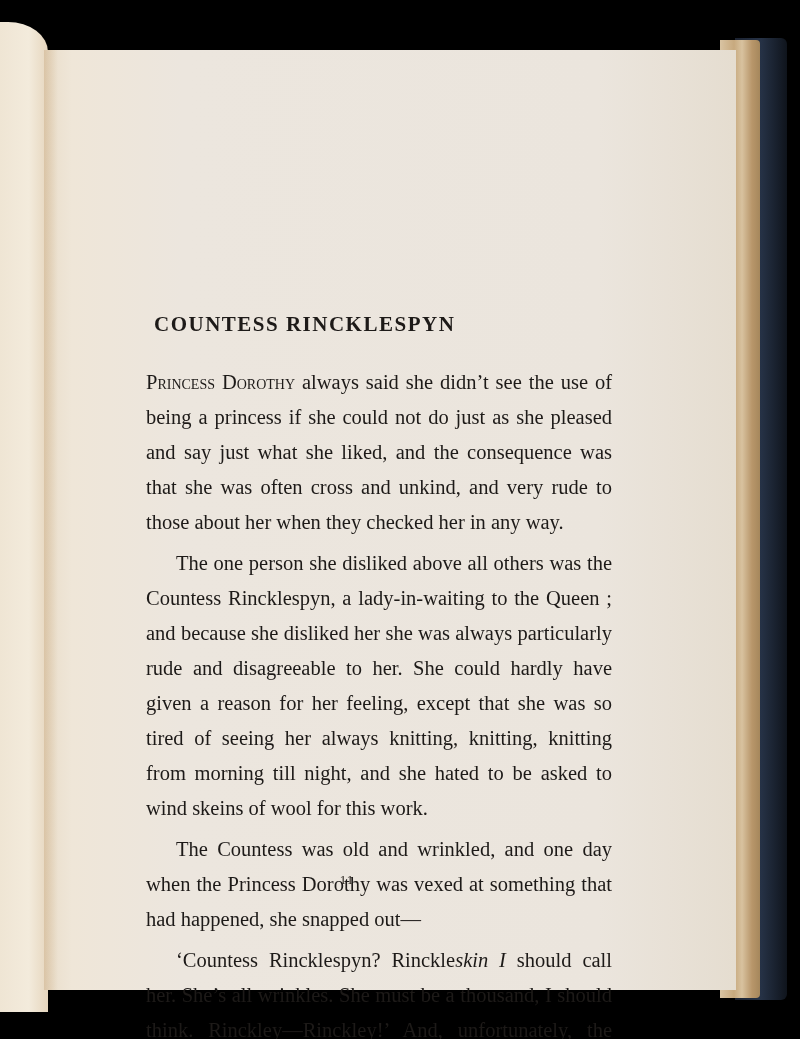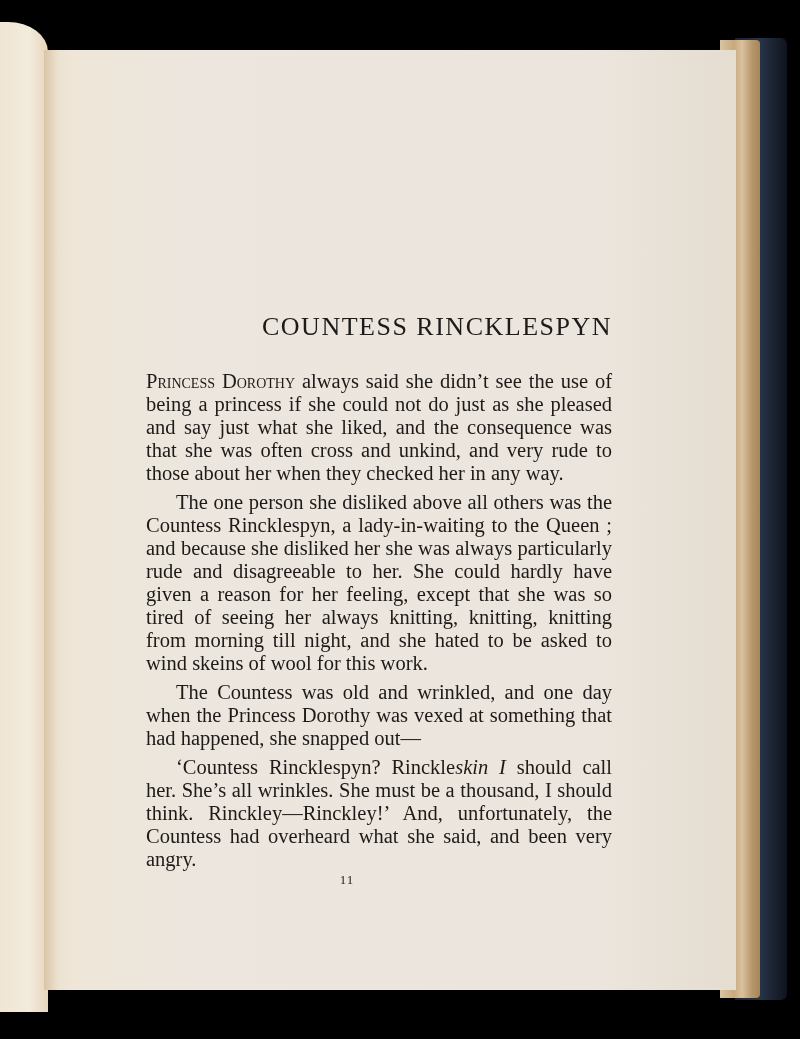--- a/index.html
+++ b/index.html
@@ -29,25 +29,25 @@
     }
     .gutter {
       position: absolute; left: 44px; top: 50px; width: 14px; height: 940px;
       background: linear-gradient(90deg, rgba(190,150,100,0.35), rgba(190,150,100,0));
     }
     .content {
       position: absolute; left: 146px; top: 300px; width: 466px;
       color: #1d1a18;
     }
     .title {
-      text-align: right; font-size: 26px; letter-spacing: 1.5px;
-      margin: 12px 0 28px 0; padding-left: 8px;
+      text-align: left; font-size: 21px; letter-spacing: 1.5px;
+      margin: 12px 0 28px 0; padding-left: 8px; font-weight: bold;
     }
     .para {
-      font-size: 20.5px; line-height: 23px; text-align: justify;
+      font-size: 20.5px; line-height: 35px; text-align: justify;
       margin: 0 0 6px 0;
     }
     .para.indent { text-indent: 30px; }
     .sc { font-variant: small-caps; }
     .folio {
       position: absolute; left: 0; width: 694px; top: 872px;
       text-align: center; font-size: 13px; color: #2a2520; letter-spacing: 1px;
     }
   </style>
 </head>

